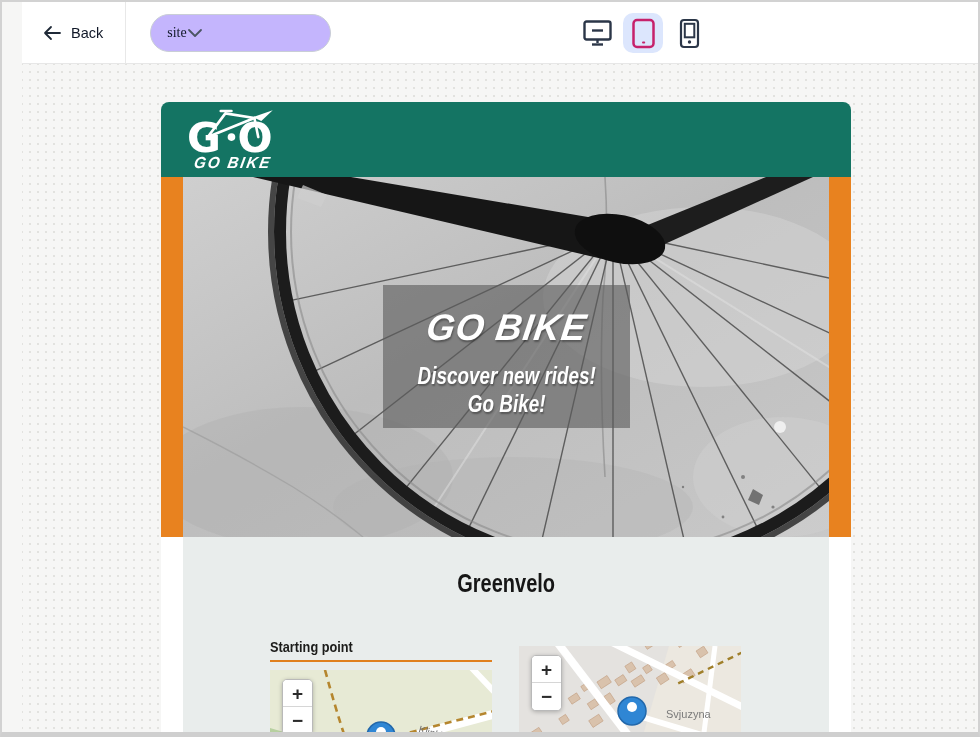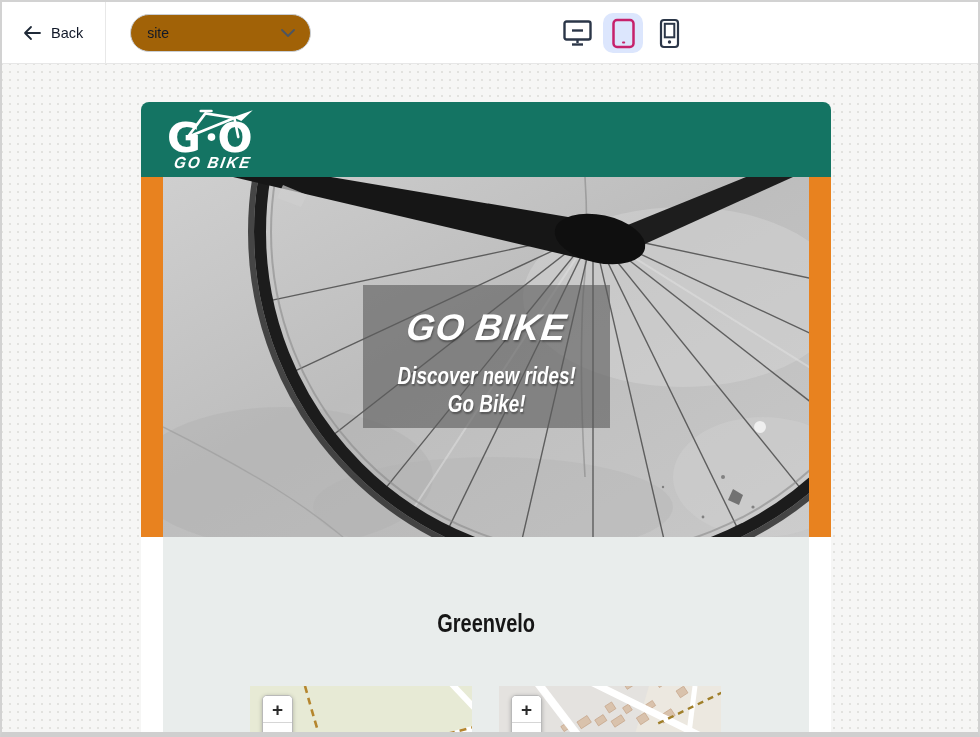--- a/index.html
+++ b/index.html
@@ -1,32 +1,32 @@
 <!DOCTYPE html>
 <html><head>
 <meta charset="utf-8">
 <style>
   * { margin:0; padding:0; box-sizing:border-box; }
   html,body { width:980px; height:737px; }
   body { font-family:"Liberation Sans","DejaVu Sans",sans-serif; background:#f6f6f5; }
 
   .window { width:980px; height:737px; border:2px solid #d2d2d2; border-bottom:5px solid #cfcfcf;
-            overflow:hidden; background:#f6f6f5; position:relative; }
+            overflow:hidden; background:#f6f6f5; position:relative;padding-left:20px; }
 
   
   .toolbar { height:62px; background:#ffffff; border-bottom:1px solid #e7e7e7;
              display:flex; align-items:center; position:relative; z-index:5; }
   .back-btn { display:flex; align-items:center; gap:9px; background:none; border:none;
               padding:0 0 0 20px; cursor:pointer; font-size:14.5px; color:#101828;
               font-family:inherit; }
   .toolbar-divider { width:1px; height:62px; background:#e8e8e8; margin-left:22px; }
   .page-select { margin-left:24px; width:181px; height:38px; border:1px solid #c9ced6;
-                 border-radius:19px; background:#a16207; display:flex; align-items:center;
-                 justify-content:space-between; padding:0 14px 0 16px; font-size:14px;
-                 color:#101828; cursor:pointer; font-family:Liberation Sans, sans-serif; }
+                 border-radius:19px; background:#c4b5fd; display:flex; align-items:center;
+                 padding:0 14px 0 16px; font-size:14px;
+                 color:#101828; cursor:pointer; font-family:Liberation Serif, serif; }
   .device-group { position:absolute; left:555px; top:11px; display:flex; gap:6px; }
   .device-btn { width:40px; height:40px; border:none; background:transparent; border-radius:10px;
                 display:flex; align-items:center; justify-content:center; cursor:pointer; }
   .device-btn.selected { background:#dce6fd; }
 
   
   .canvas { position:relative; width:100%; height:670px;
             background-image:radial-gradient(#e2e2df 1px, transparent 1px);
             background-size:8px 8px; background-position:4px 4px; }
 
@@ -46,21 +46,21 @@
                   align-items:center; text-align:center; }
   .hero-title { margin-top:22px; color:#fff; font-style:italic; font-weight:bold; font-size:37px;
                 letter-spacing:1px; transform:skewX(-8deg) scaleX(0.98); display:inline-block;
                 text-shadow:1px 2px 2px rgba(0,0,0,0.35); white-space:nowrap; }
   .hero-sub { margin-top:14px; color:#fff; font-style:italic; font-weight:bold; font-size:23px;
               line-height:1.2; transform:scaleX(0.82); display:inline-block;
               text-shadow:1px 2px 2px rgba(0,0,0,0.35); white-space:nowrap; }
 
   .site-body { background:#ffffff; padding:0 22px; height:264px; }
   .site-section { background:#e9edec; height:100%; padding-top:32px; }
-  .section-heading { text-align:center;margin-top:40px; }
+  .section-heading { text-align:center; }
   .section-heading span { display:inline-block; font-weight:bold; font-size:25px; color:#161616;
                           transform:scaleX(0.8); letter-spacing:0; }
   .maps-row { display:flex; gap:27px; padding:0 87px; margin-top:40px; }
   .map-col { width:222px; }
   .map-head { border-bottom:2px solid #e0801f; padding-bottom:4px; }
   .map-head span { display:inline-block; font-weight:bold; font-size:15px; color:#1c1c1a;
                    transform:scaleX(0.85); transform-origin:left center; white-space:nowrap; }
   .map-box { position:relative; margin-top:8px; width:222px; height:110px; overflow:hidden; }
   .zoomctl { position:absolute; left:12px; top:9px; width:31px; border:1px solid #b9b9b9;
              border-radius:5px; overflow:hidden; box-shadow:0 1px 4px rgba(0,0,0,0.25);
@@ -204,20 +204,23 @@
         </div>
       </div>
 
       <div class="site-body">
         <div class="site-section">
           <h2 class="section-heading"><span>Greenvelo</span></h2>
 
           <div class="maps-row">
 
             <div class="map-col">
+              <div class="map-head">
+                <span>Starting point</span>
+              </div>
               <div class="map-box">
                 <svg width="222" height="110" viewBox="0 0 222 110">
                   <rect width="222" height="110" fill="#e7ead5"></rect>
                   <polygon points="0,58 34,68 44,110 0,110" fill="#b7d0a0"></polygon>
                   <polygon points="58,96 200,80 230,110 58,110" fill="#cde0b8" opacity="0.85"></polygon>
                   <line x1="90" y1="80" x2="232" y2="42" stroke="#ffffff" stroke-width="9"></line>
                   <line x1="198" y1="-6" x2="232" y2="30" stroke="#ffffff" stroke-width="6"></line>
                   <path d="M55 0 Q66 40 74 64 T80 105" stroke="#b5862e" stroke-width="2.6" fill="none" stroke-dasharray="7 5"></path>
                   <path d="M228 40 L118 68" stroke="#b5862e" stroke-width="2.6" fill="none" stroke-dasharray="7 5"></path>
                   <text x="148" y="62" font-size="10" fill="#6e6e6e" transform="rotate(17 148 62)" font-family="Liberation Sans, sans-serif">Klinkier</text>

